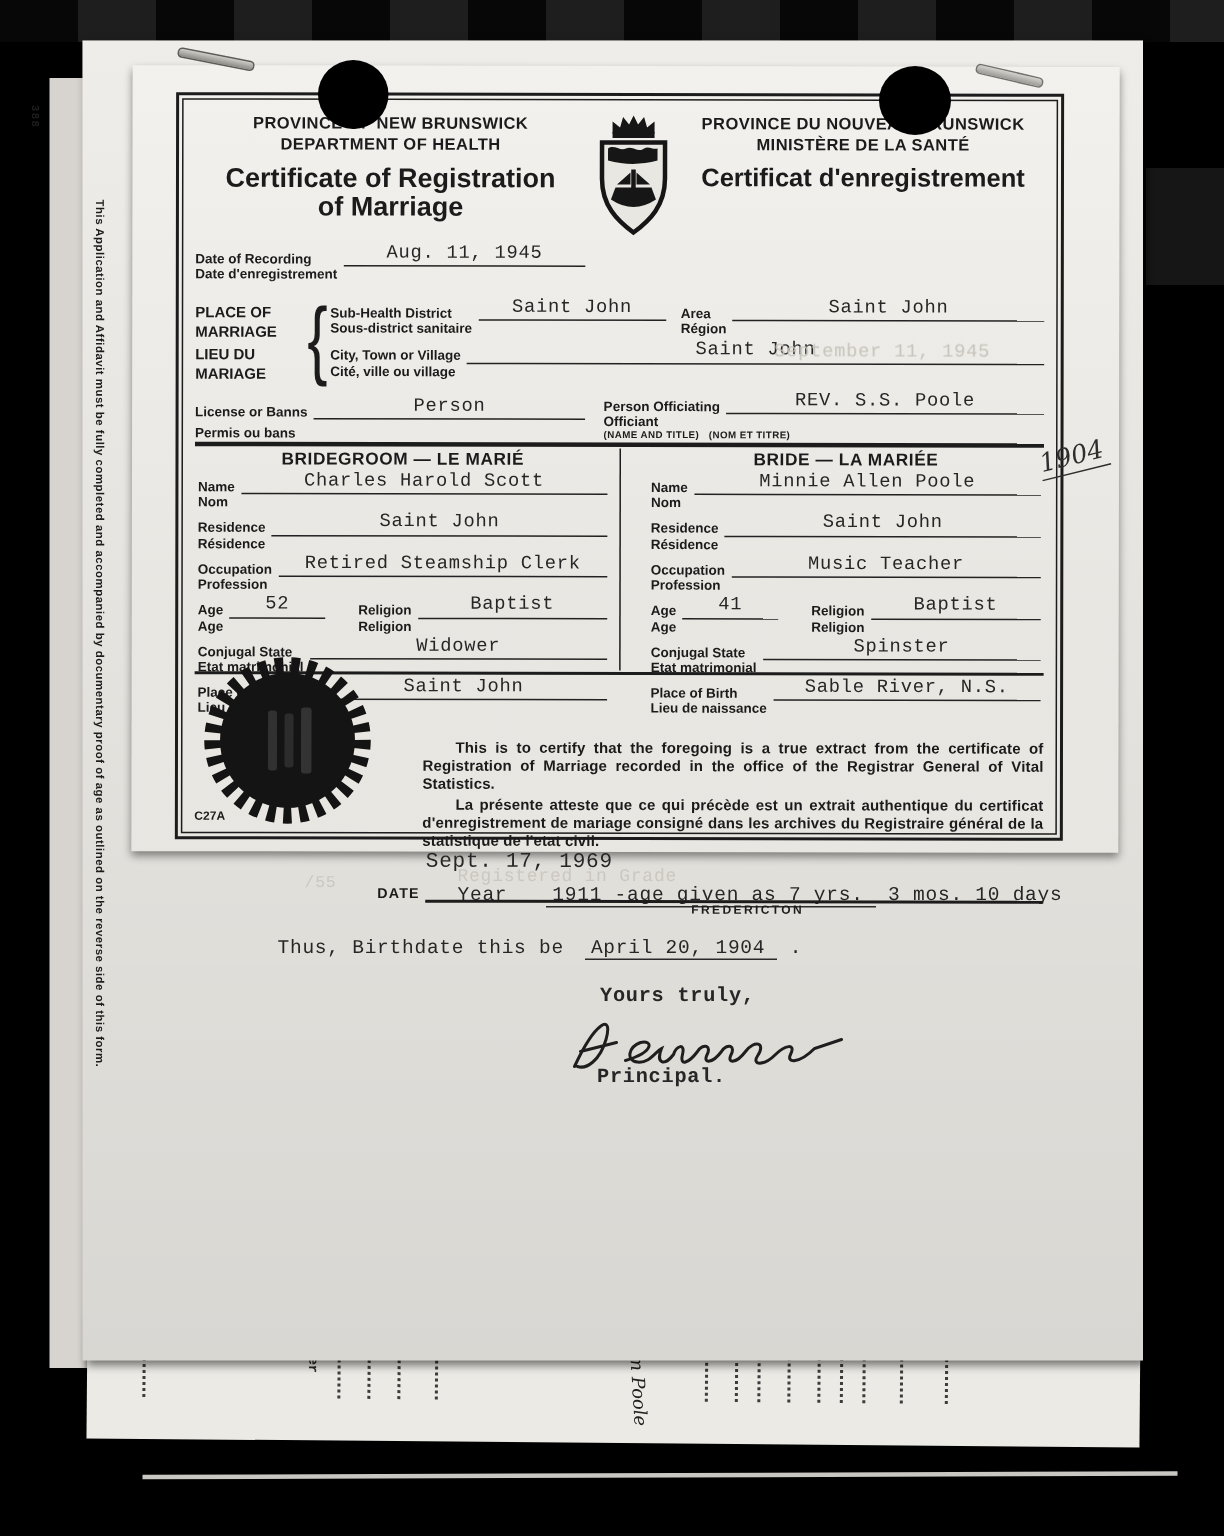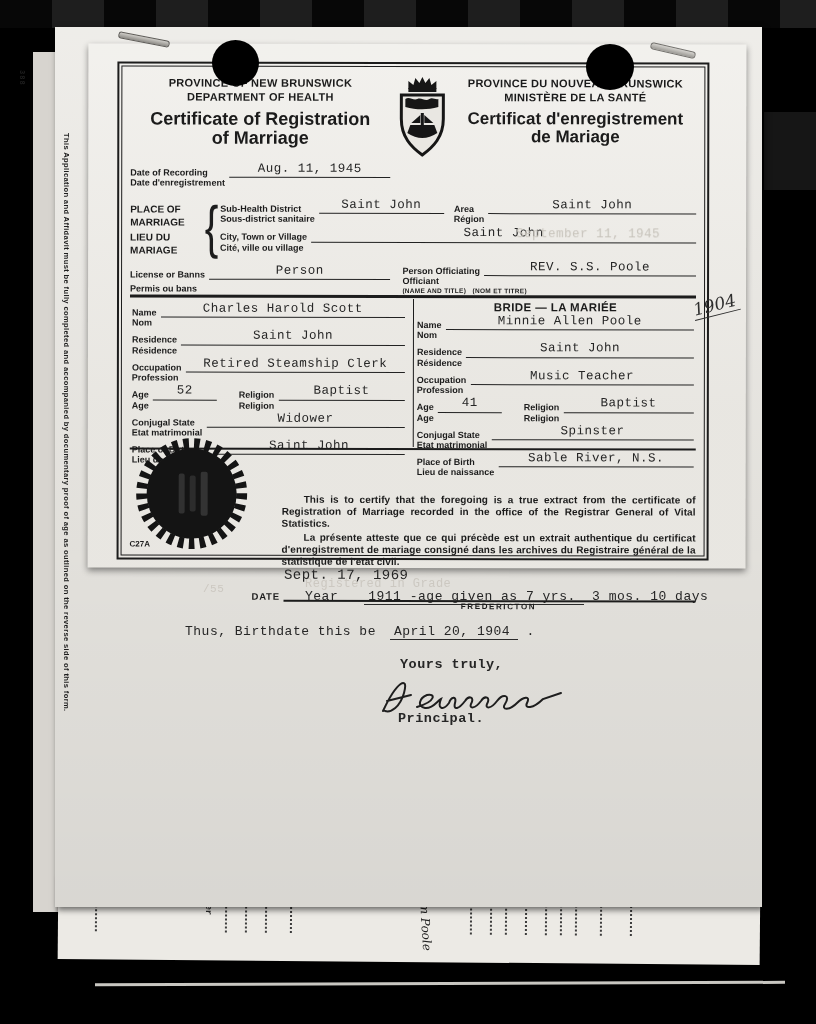--- a/index.html
+++ b/index.html
@@ -59,21 +59,21 @@
   .brace{font-size:58px;font-weight:400;line-height:60px;width:18px;transform:scaleX(.7);color:#1c1c1c;}
   .place-fields{flex:1;padding-top:2px;}
   .place-r1{display:grid;grid-template-columns:47% 1fr;column-gap:10px;}
   .ghost{position:absolute;color:#c7c3bb;filter:blur(.4px);}
   .lic-row{position:absolute;top:190px;left:0;right:0;display:grid;grid-template-columns:46% 1fr;column-gap:12px;}
   .fld .n3{grid-column:1 / span 2;font-size:6.5px;font-weight:bold;letter-spacing:.3px;margin-top:1px;}
   .hline{position:absolute;left:0;right:0;height:2.5px;background:#1c1c1c;}
   
   .persons{position:absolute;top:228px;left:0;right:0;height:148px;display:flex;}
   .pcol{width:50%;box-sizing:border-box;padding:2px 8px 0 2px;}
-  .pcol.right{border-left:1.5px solid #1c1c1c;padding:2px 2px 0 3px;}
+  .pcol.right{border-left:1.5px solid #1c1c1c;padding:2px 2px 0 20px;}
   .ptitle{text-align:center;font-size:11.5px;font-weight:bold;letter-spacing:.4px;}
   .pfld{margin-top:2px;}
   .fld4{display:grid;grid-template-columns:auto 64px 14px auto 1fr;align-items:end;column-gap:4px;margin-top:2px;}
   .fld4 .en,.fld4 .fr{font-size:9px;font-weight:bold;line-height:1.15;white-space:nowrap;}
   .fld4 .vl{border-bottom:1.5px solid #222;text-align:center;white-space:nowrap;padding-bottom:1px;line-height:1.05;}
   
   .bottom{position:absolute;top:381px;left:0;right:0;bottom:0;display:flex;}
   .seal-col{width:152px;position:relative;}
   .seal-svg{position:absolute;left:6px;top:-14px;}
   .form-code{position:absolute;left:0px;bottom:2px;font-size:8px;font-weight:bold;}
@@ -180,21 +180,20 @@
               <path d="M12,24 c4,-3 8,2 12,0 c4,-2 8,3 12,0 c3,-2 6,1 9,0 l0,8 c-11,3 -22,3 -33,0 z" fill="#161616"></path>
               <path d="M14,58 q15,10 30,0 l-3,-8 h-24 z" fill="#161616"></path>
               <rect x="27.5" y="38" width="3" height="14" fill="#161616"></rect>
               <path d="M27,40 l-9,8 h9 z M31,40 l9,8 h-9 z" fill="#161616"></path>
             </svg>
           </div>
           <div class="hdr-col hdr-right">
             <div class="hdr-sm">PROVINCE DU NOUVEAU-BRUNSWICK</div>
             <div class="hdr-sm">MINISTÈRE DE LA SANTÉ</div>
             <div class="hdr-big" style="font-size:17px">Certificat d'enregistrement</div>
-            <div class="hdr-big" style="font-size:17px;margin-top:0">de Mariage</div>
           </div>
         </div>
 
         <div class="row-dates">
           <div class="fld">
             <span class="en">Date of Recording</span>
             <span class="fr">Date d'enregistrement</span>
             <span class="vl tw">Aug. 11, 1945</span>
           </div>
         </div>
@@ -237,20 +236,21 @@
             <span class="fr">Officiant</span>
             <span class="vl tw">REV. S.S. Poole</span>
             <span class="n3"><span>(NAME AND TITLE)</span>&nbsp;&nbsp;&nbsp;<span>(NOM ET TITRE)</span></span>
           </div>
         </div>
 
         <div class="hline" style="top:224px"></div>
 
         <div class="persons">
           <div class="pcol">
+            <div class="ptitle">BRIDEGROOM  —  LE MARIÉ</div>
             <div class="fld pfld">
               <span class="en">Name</span>
               <span class="fr">Nom</span>
               <span class="vl tw">Charles Harold Scott</span>
             </div>
             <div class="fld pfld">
               <span class="en">Residence</span>
               <span class="fr">Résidence</span>
               <span class="vl tw">Saint John</span>
             </div>

